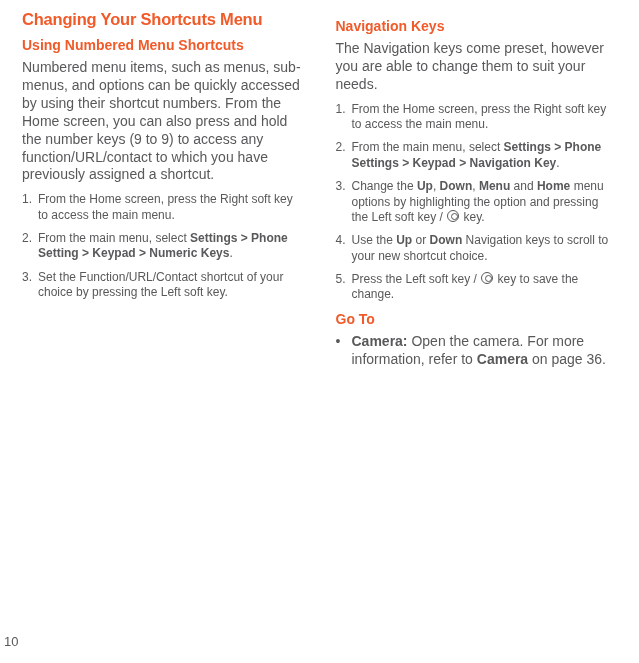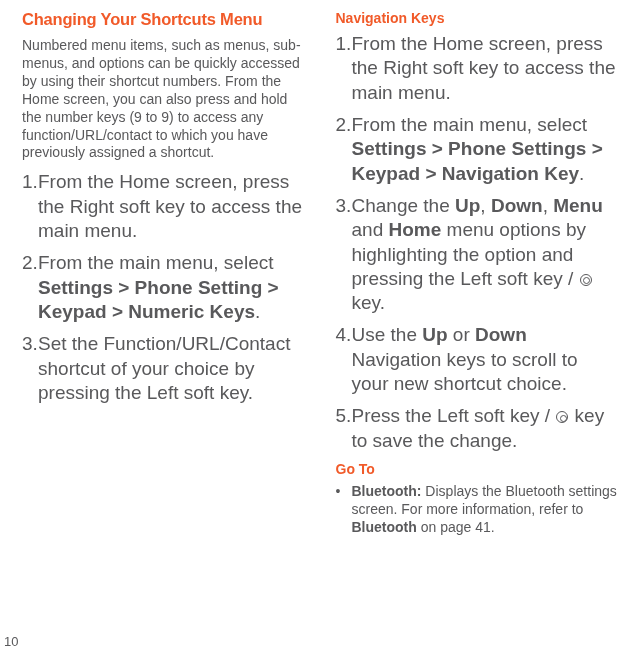--- a/index.html
+++ b/index.html
@@ -20,32 +20,32 @@
   font-weight: 700;
   font-size: 16.5px;
   margin-bottom: 8px;
   letter-spacing: -0.2px;
 }
 .h2 {
   color: #f15a29;
   font-weight: 700;
   font-size: 14px;
   margin-bottom: 6px;
-  margin-top: 0;
+  margin-top: 8px;
 }
 p {
   font-size: 14px;
   line-height: 1.28;
   margin-bottom: 8px;
   color: #59595b;
 }
 ol { list-style: none; counter-reset: item; }
 ol > li {
   counter-increment: item;
-  font-size: 19px;
+  font-size: 12px;
   line-height: 1.28;
   margin-bottom: 8px;
   padding-left: 16px;
   position: relative;
   color: #59595b;
 }
 ol > li::before {
   content: counter(item) ".";
   position: absolute;
   left: 0;
@@ -95,37 +95,39 @@
   color: #59595b;
   margin-top: 35px;
 }
 </style>
 </head>
 <body>
 
 <div class="columns">
   <div class="col">
     <div class="h1">Changing Your Shortcuts Menu</div>
+    <div class="h2">Using Numbered Menu Shortcuts</div>
     <p>Numbered menu items, such as menus, sub-menus, and options can be quickly accessed by using their shortcut numbers. From the Home screen, you can also press and hold the number keys (9 to 9) to access any function/URL/contact to which you have previously assigned a shortcut.</p>
     <ol>
       <li>From the Home screen, press the Right soft key to access the main menu.</li>
       <li>From the main menu, select <strong>Settings &gt; Phone Setting &gt; Keypad &gt; Numeric Keys</strong>.</li>
       <li>Set the Function/URL/Contact shortcut of your choice by pressing the Left soft key.</li>
     </ol>
   </div>
 
   <div class="col">
     <div class="h2">Navigation Keys</div>
+    <p>The Navigation keys come preset, however you are able to change them to suit your needs.</p>
     <ol>
       <li>From the Home screen, press the Right soft key to access the main menu.</li>
       <li>From the main menu, select <strong>Settings &gt; Phone Settings &gt; Keypad &gt; Navigation Key</strong>.</li>
       <li>Change the <strong>Up</strong>, <strong>Down</strong>, <strong>Menu</strong> and <strong>Home</strong> menu options by highlighting the option and pressing the Left soft key / <span class="key-icon"></span> key.</li>
       <li>Use the <strong>Up</strong> or <strong>Down</strong> Navigation keys to scroll to your new shortcut choice.</li>
       <li>Press the Left soft key / <span class="key-icon"></span> key to save the change.</li>
     </ol>
     <div class="h2" style="margin-top:4px">Go To</div>
     <ul>
-      <li><strong>Bluetooth:</strong> Displays the Bluetooth settings screen. For more information, refer to <strong>Bluetooth</strong> on page 41.</li>
+      <li><strong>Camera:</strong> Open the camera. For more information, refer to <strong>Camera</strong> on page 36.</li>
     </ul>
   </div>
 </div>
 
 <div class="pagenum">10</div>
 
 </body></html>

